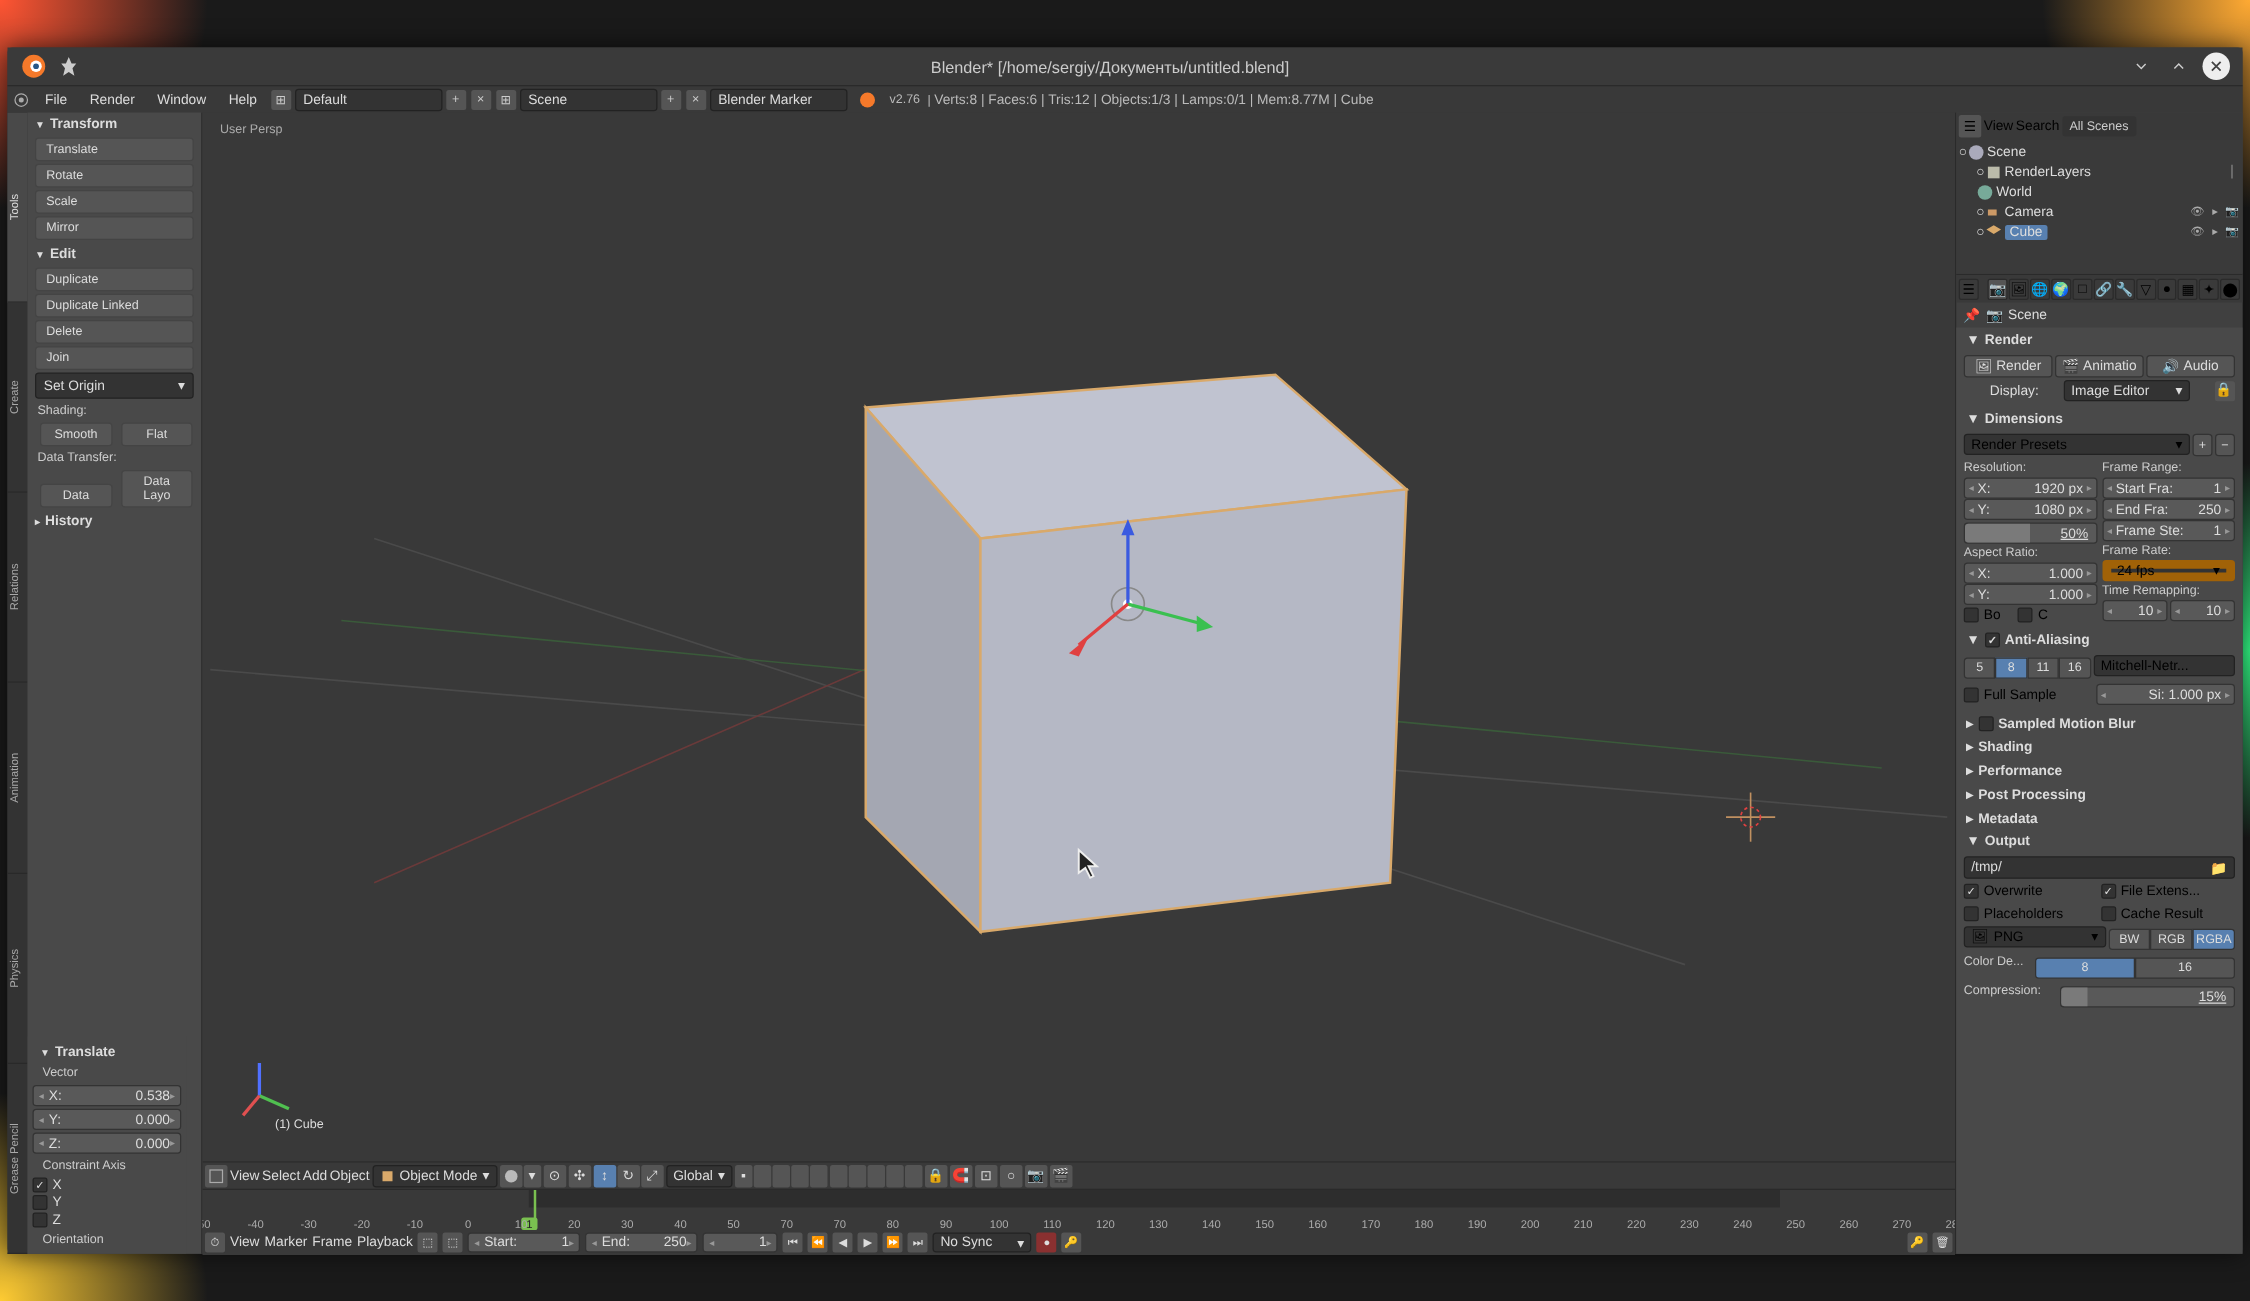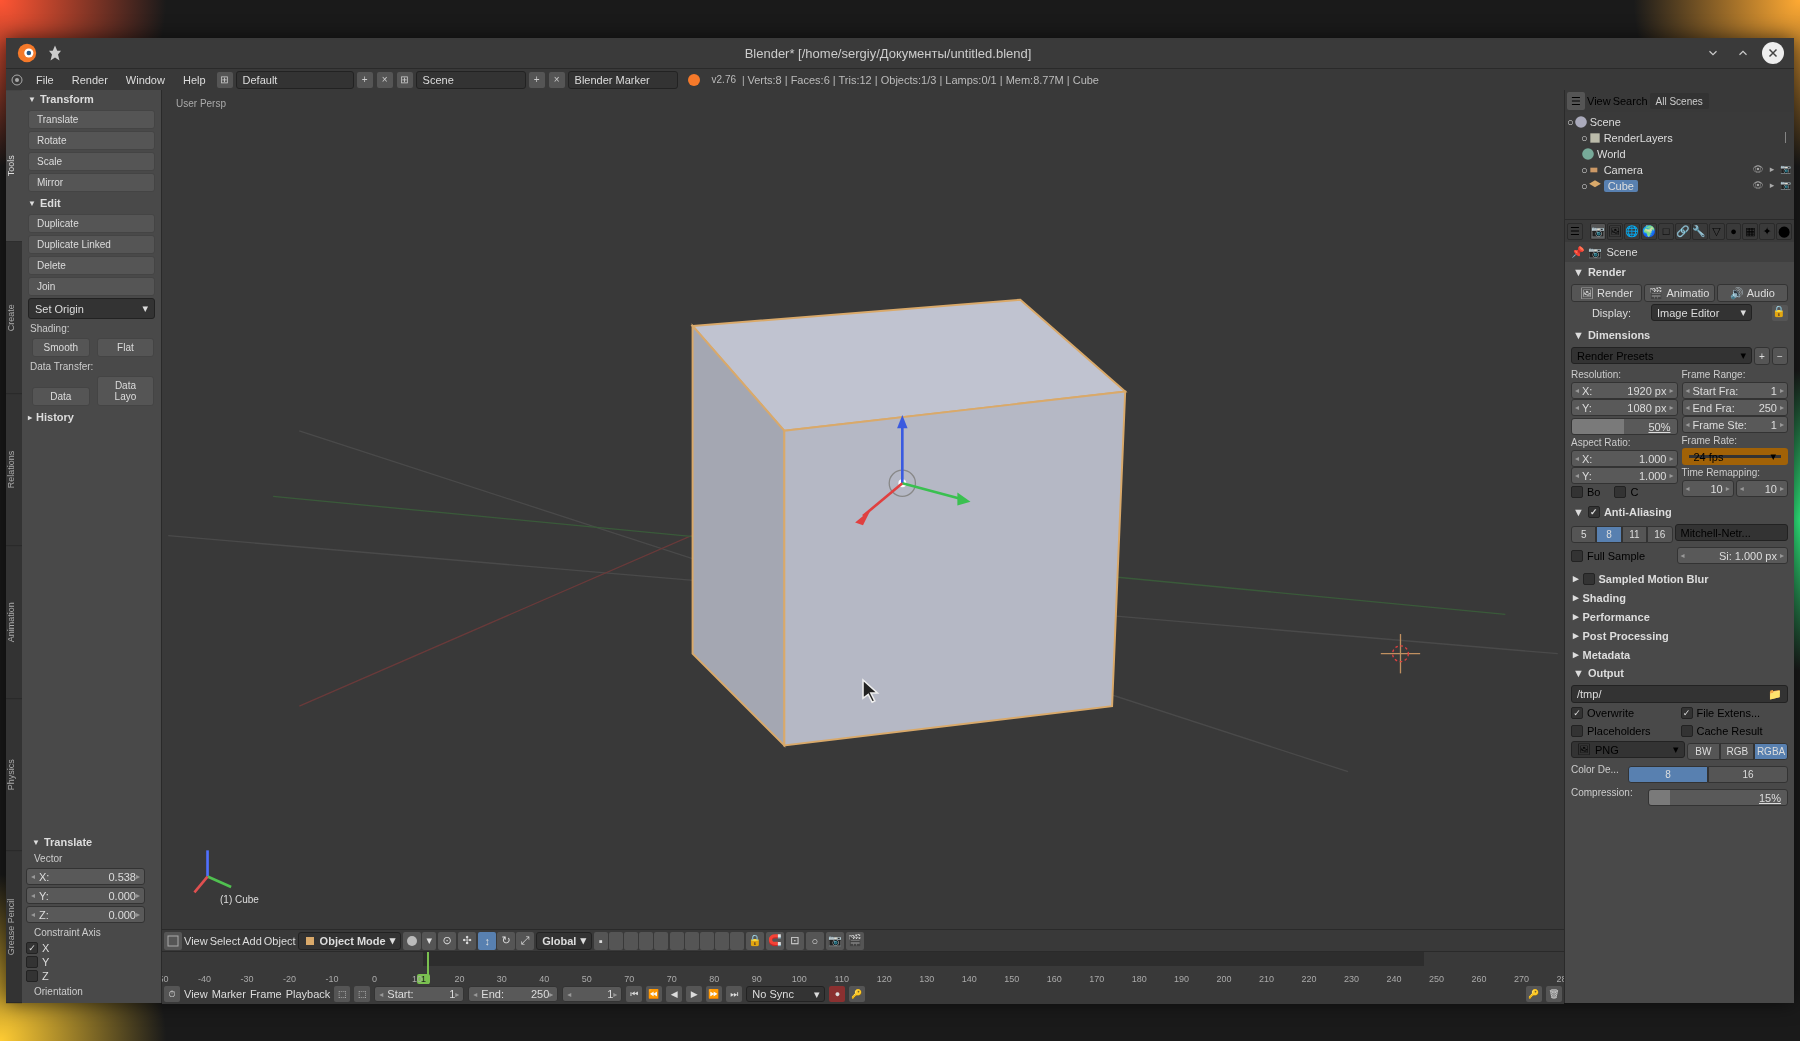--- a/index.html
+++ b/index.html
@@ -62,21 +62,21 @@
 
 
 .viewport-col { flex: 1; display: flex; flex-direction: column; min-width: 0; }
 .viewport { flex: 1; background: #393939; position: relative; overflow: hidden; }
 .viewport .persp-label { position: absolute; top: 8px; left: 14px; color: #aaa; font-size: 10px; }
 .viewport .obj-label { position: absolute; bottom: 24px; left: 58px; color: #ddd; font-size: 10px; }
 .viewport svg.scene { width: 100%; height: 100%; }
 
 
 .vp-header { height: 22px; background: #393939; border-top: 1px solid #2a2a2a; display: flex; align-items: center; padding: 0 2px; gap: 2px; color: #ddd; }
-.vp-header .dropdown { background: #333; border: 1px solid #222; border-radius: 3px; height: 18px; display: flex; align-items: center; padding: 0 5px; font-size: 10px; gap: 4px; font-weight: bold; }
+.vp-header .dropdown { background: #333; border: 1px solid #222; border-radius: 3px; height: 18px; display: flex; align-items: center; padding: 0 5px; font-size: 10px; gap: 4px; }
 .vp-header .iconbtn { width: 18px; height: 18px; background: #555; border-radius: 2px; display: flex; align-items: center; justify-content: center; cursor: pointer; }
 .vp-header .iconbtn.small { width: 14px; }
 .iconstrip { display: flex; gap: 1px; }
 
 
 .timeline { height: 52px; background: #393939; border-top: 1px solid #2a2a2a; position: relative; }
 .timeline .ruler { height: 32px; position: relative; overflow: hidden; }
 .timeline .ruler .tick { position: absolute; bottom: 0; font-size: 9px; color: #aaa; transform: translateX(-50%); }
 .timeline .ruler .cur { position: absolute; top: 0; bottom: 0; width: 2px; background: #7ac050; }
 .timeline .ruler .cur::after { content: attr(data-frame); position: absolute; bottom: 0; left: -10px; background: #7ac050; color: #222; padding: 0 4px; border-radius: 2px; font-size: 9px; }

